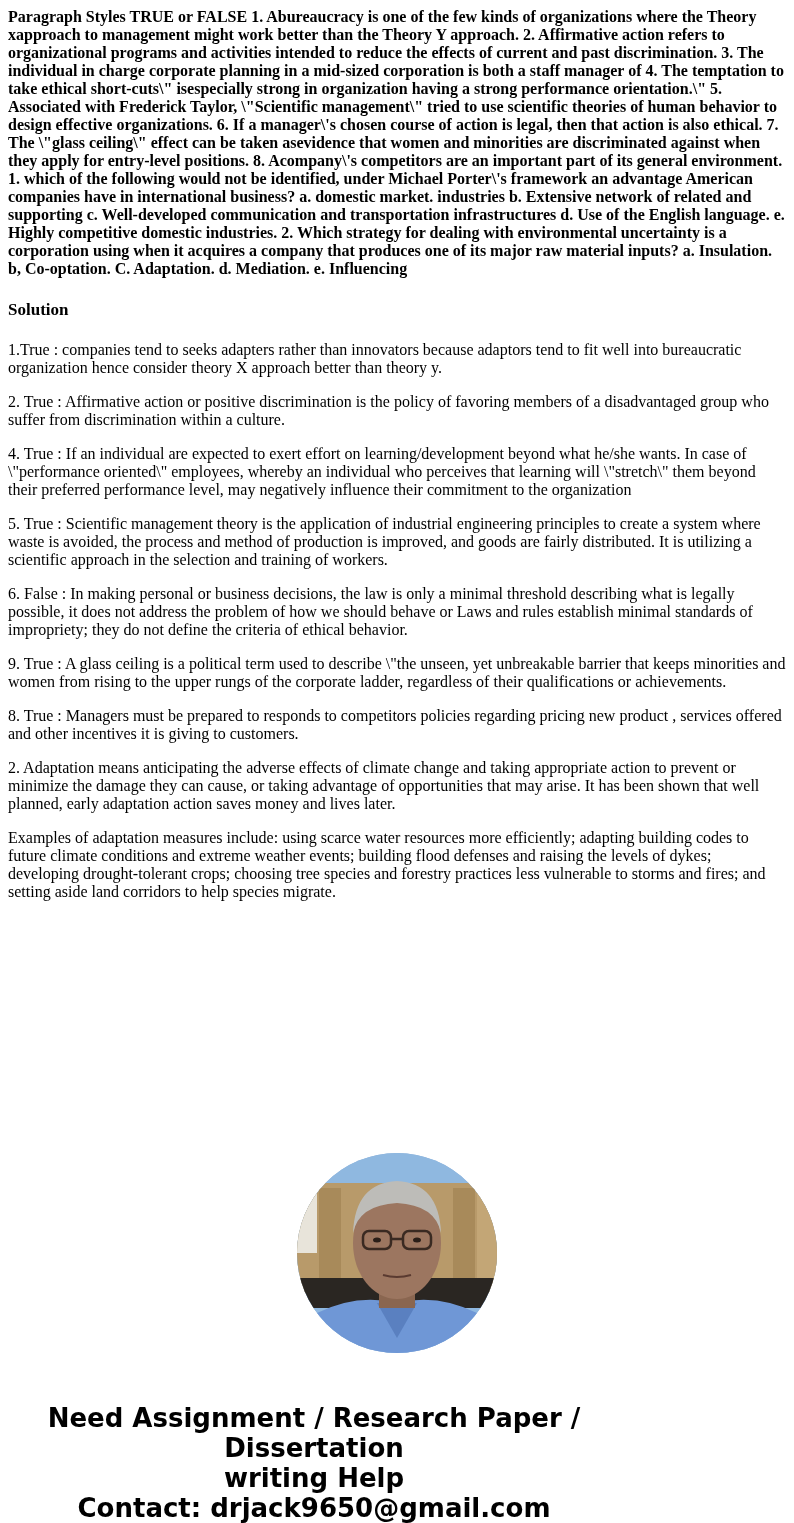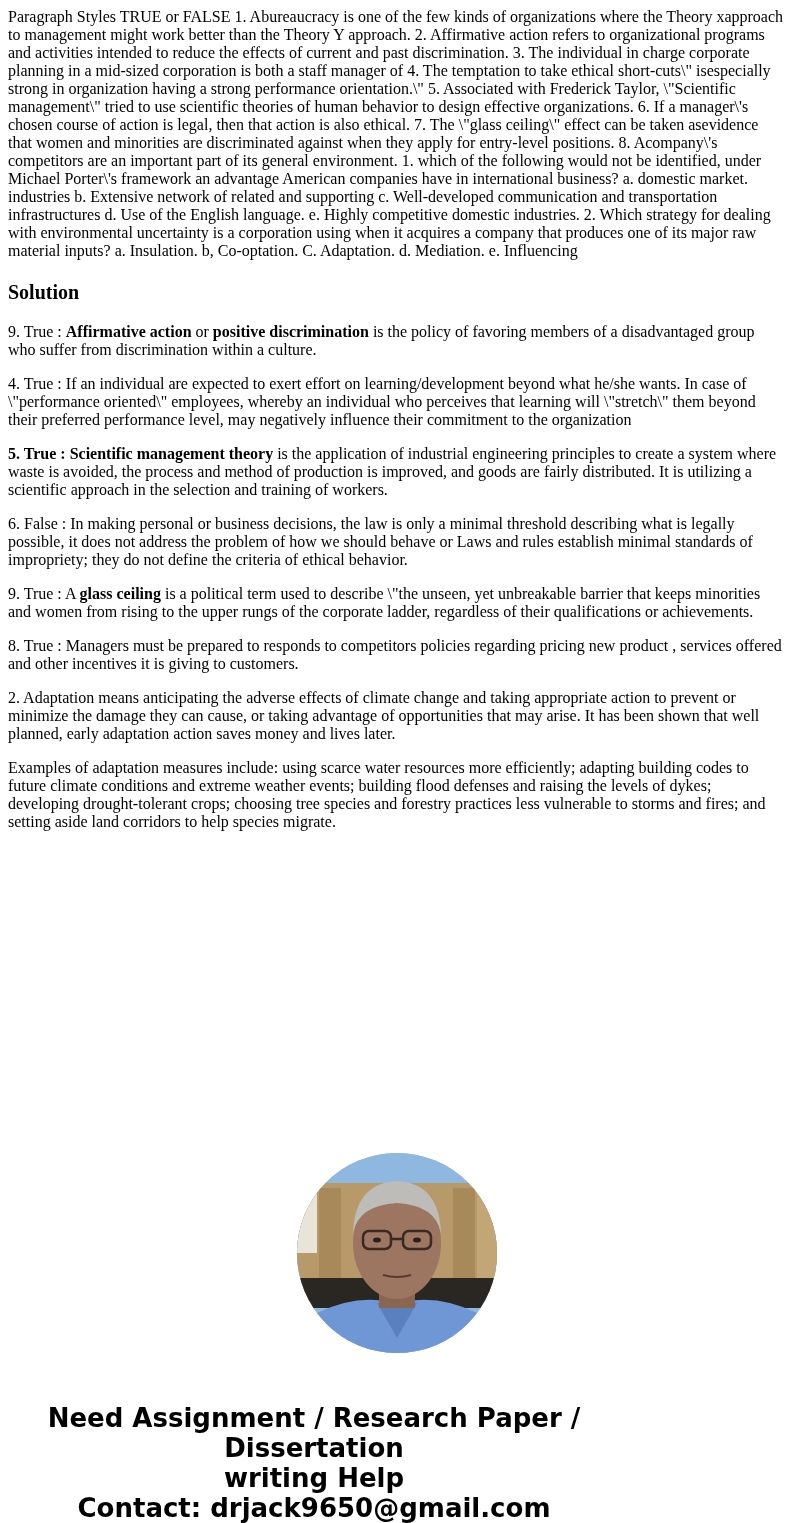--- a/index.html
+++ b/index.html
@@ -7,30 +7,30 @@
       width: 794px;
       height: 1523px;
       position: relative;
       overflow: hidden;
       color: #000;
       font-family: "Liberation Serif", "DejaVu Serif", serif;
       font-size: 16px;
       line-height: 18px;
     }
     .content { position: absolute; left: 8px; top: 8px; width: 778px; }
-    .question { margin: 0; }
+    .question { margin: 0; font-weight: bold; }
     .solution-heading {
       font-family: "Liberation Serif", serif;
-      font-size: 20px;
+      font-size: 17px;
       font-weight: bold;
       margin: 21px 0 20px 0;
       line-height: 22px;
     }
     .answer { margin: 0 0 16px 0; }
-    .answer b { font-weight: bold; }
+    .answer b { font-weight: normal; }
     .avatar {
       position: absolute;
       left: 297px;
       top: 1153px;
       width: 200px;
       height: 200px;
       border-radius: 50%;
       overflow: hidden;
       background: #8fb0d8;
     }
@@ -49,22 +49,23 @@
     }
   </style>
 </head>
 <body>
 
 <div class="content">
   <p class="question">Paragraph Styles TRUE or FALSE 1. Abureaucracy is one of the few kinds of organizations where the Theory xapproach to management might work better than the Theory Y approach. 2. Affirmative action refers to organizational programs and activities intended to reduce the effects of current and past discrimination. 3. The individual in charge corporate planning in a mid-sized corporation is both a staff manager of 4. The temptation to take ethical short-cuts\" isespecially strong in organization having a strong performance orientation.\" 5. Associated with Frederick Taylor, \"Scientific management\" tried to use scientific theories of human behavior to design effective organizations. 6. If a manager\'s chosen course of action is legal, then that action is also ethical. 7. The \"glass ceiling\" effect can be taken asevidence that women and minorities are discriminated against when they apply for entry-level positions. 8. Acompany\'s competitors are an important part of its general environment. 1. which of the following would not be identified, under Michael Porter\'s framework an advantage American companies have in international business? a. domestic market. industries b. Extensive network of related and supporting c. Well-developed communication and transportation infrastructures d. Use of the English language. e. Highly competitive domestic industries. 2. Which strategy for dealing with environmental uncertainty is a corporation using when it acquires a company that produces one of its major raw material inputs? a. Insulation. b, Co-optation. C. Adaptation. d. Mediation. e. Influencing</p>
 
   <h3 class="solution-heading">Solution</h3>
 
+  <p class="answer"><span>1.True : companies tend to seeks adapters rather than innovators because adaptors tend to fit well into bureaucratic organization hence consider theory X approach better than theory y.</span></p>
 
-  <p class="answer"><span>9. True : </span><b>Affirmative action</b><span> or </span><b>positive discrimination</b><span> is the policy of favoring members of a disadvantaged group who suffer from discrimination within a culture.</span></p>
+  <p class="answer"><span>2. True : </span><b>Affirmative action</b><span> or </span><b>positive discrimination</b><span> is the policy of favoring members of a disadvantaged group who suffer from discrimination within a culture.</span></p>
 
 
   <p class="answer"><span>4. True : If an individual are expected to exert effort on learning/development beyond what he/she wants. In case of \"performance oriented\" employees, whereby an individual who perceives that learning will \"stretch\" them beyond their preferred performance level, may negatively influence their commitment to the organization</span></p>
 
   <p class="answer"><b>5. True : Scientific management theory</b><span> is the application of industrial engineering principles to create a system where waste is avoided, the process and method of production is improved, and goods are fairly distributed. It is utilizing a scientific approach in the selection and training of workers.</span></p>
 
   <p class="answer"><span>6. False : In making personal or business decisions, the law is only a minimal threshold describing what is legally possible, it does not address the problem of how we should behave or Laws and rules establish minimal standards of impropriety; they do not define the criteria of ethical behavior.</span></p>
 
   <p class="answer"><span>9. True : A </span><b>glass ceiling</b><span> is a political term used to describe \"the unseen, yet unbreakable barrier that keeps minorities and women from rising to the upper rungs of the corporate ladder, regardless of their qualifications or achievements.</span></p>
 

